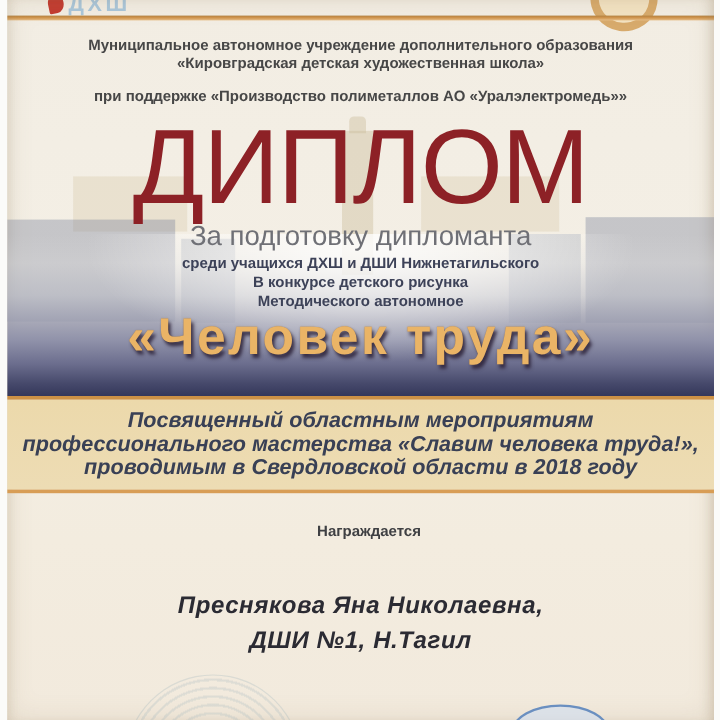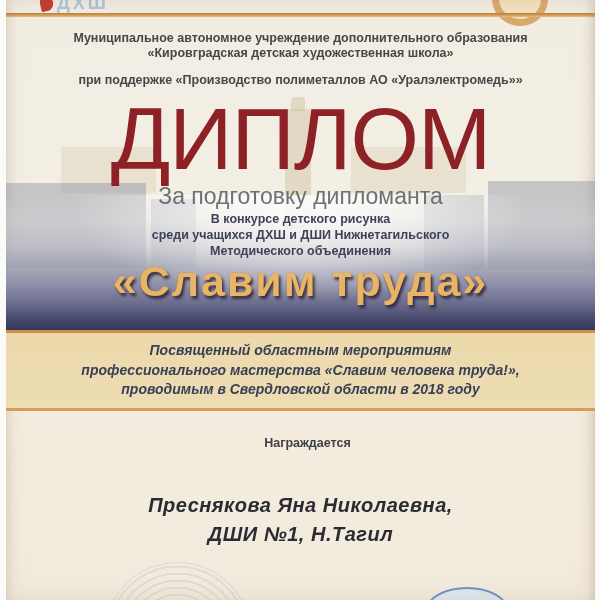--- a/index.html
+++ b/index.html
@@ -66,21 +66,21 @@
 
   .contest{top:211px;z-index:3;font-size:12.5px;font-weight:bold;color:#3d4258;line-height:16px;}
 
   .quote{top:257px;z-index:3;font-size:43px;font-weight:bold;color:#eab466;letter-spacing:2px;
          text-shadow:2px 3px 3px rgba(42,32,54,.85), 0 0 1px rgba(130,85,35,.6);}
 
   .cream{position:absolute;left:0;right:0;top:330px;height:75px;z-index:3;
          border-top:3px solid #cd9145;border-bottom:3px solid #d89d55;
          background:linear-gradient(180deg,#ecd9ab 0%,#eddcb4 100%);}
   .dedication{top:8px;position:absolute;left:0;right:0;text-align:center;
-              font-size:14px;font-weight:bold;font-style:italic;color:#394055;line-height:19.5px;}
+              font-size:18px;font-weight:bold;font-style:italic;color:#394055;line-height:19.5px;}
 
   .awarded{top:436px;z-index:3;font-size:12.5px;font-weight:bold;color:#3f4043;padding-left:14px;}
   .recipient{top:491px;z-index:3;font-size:20px;font-weight:bold;font-style:italic;
              color:#2b2b33;line-height:29px;letter-spacing:.5px;}
 
   
   .seal{position:absolute;left:98px;top:562px;width:145px;height:145px;border-radius:50%;z-index:2;
     background:repeating-radial-gradient(circle at 50% 50%,
        rgba(150,174,184,0) 0 5px, rgba(150,174,184,.30) 5px 7px);
     border:1px solid rgba(150,174,184,.35);opacity:.75;}
@@ -117,26 +117,26 @@
       <div class="bL2"></div>
     <div class="bR1"></div>
       <div class="bR2"></div>
   </div>
   <div class="band"></div>
 
   <div class="center title">ДИПЛОМ</div>
   <div class="center subtitle">За подготовку дипломанта</div>
 
   <div class="center contest">
+    <div>среди учащихся ДХШ и ДШИ Нижнетагильского</div>
     <div>В конкурсе детского рисунка</div>
-    <div>среди учащихся ДХШ и ДШИ Нижнетагильского</div>
-    <div>Методического объединения</div>
+    <div>Методического автономное</div>
   </div>
 
-  <div class="center quote">«Славим труда»</div>
+  <div class="center quote">«Человек труда»</div>
 
   <div class="cream">
     <div class="dedication">
       <div>Посвященный областным мероприятиям</div>
       <div>профессионального мастерства «Славим человека труда!»,</div>
       <div>проводимым в Свердловской области в 2018 году</div>
     </div>
   </div>
 
   <div class="center awarded">Награждается</div>

